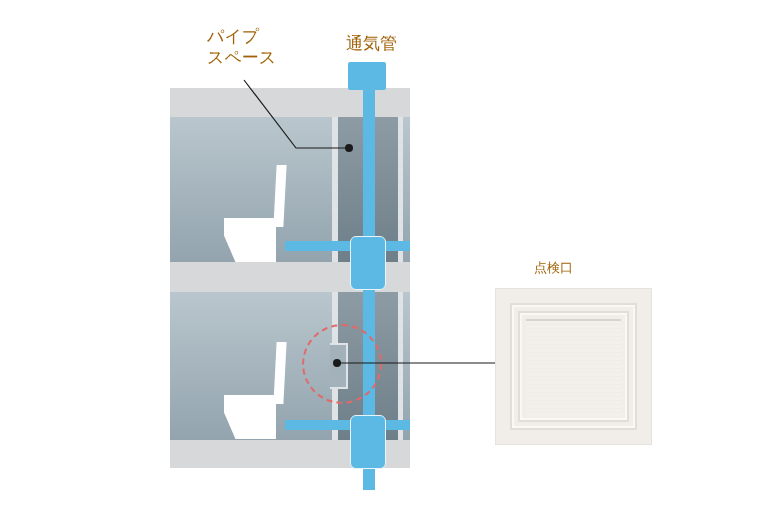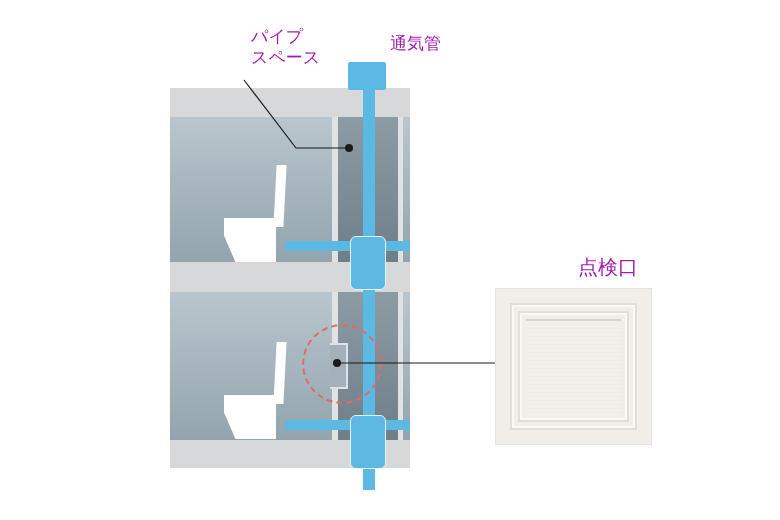--- a/index.html
+++ b/index.html
@@ -1,37 +1,37 @@
 <!DOCTYPE html>
 <html><head>
 <meta charset="utf-8">
 <style>
   html,body{margin:0;padding:0;background:#fff;}
   body{width:780px;height:520px;position:relative;overflow:hidden;font-family:"DejaVu Sans",sans-serif;}
   .abs{position:absolute;}
-  .label{position:absolute;color:#a21caf;font-size:17px;line-height:21px;white-space:pre;margin-left:44px;}
+  .label{position:absolute;color:#a16207;font-size:17px;line-height:21px;white-space:pre;}
   .band{position:absolute;background:#d7d8d9;}
   .room{position:absolute;background:linear-gradient(180deg,#b9c6cd 0%,#93a4ae 100%);}
   .shaft{position:absolute;background:linear-gradient(180deg,#8c9ba4 0%,#6f7f89 100%);}
   .wall{position:absolute;background:#dfe3e6;}
   .pipe{position:absolute;background:#5bb9e3;}
   .joint{position:absolute;background:#5bb9e3;border-radius:6px;border:1px solid #e8f4fa;}
   .toilet-tank{position:absolute;background:#fff;}
   .toilet-bowl{position:absolute;background:#fff;clip-path:polygon(0 0,100% 0,100% 100%,22% 100%,0 40%);}
   .dot{position:absolute;width:8px;height:8px;border-radius:50%;background:#1a1a1a;}
   .photo{position:absolute;background:#f1eeea;border:1px solid #e6e2dd;}
   .frame{position:absolute;border:2px solid #e2ddd6;box-shadow:inset 0 0 0 2px #faf8f5;}
 </style>
 </head>
 <body>
 
 <div class="label" style="left:207px;top:26px;">パイプ
 スペース</div>
 <div class="label" style="left:346px;top:33px;">通気管</div>
-<div class="label" style="left:534px;top:257px;font-size:20px;">点検口</div>
+<div class="label" style="left:534px;top:257px;font-size:13px;">点検口</div>
 
 <div>
   <div class="band" style="left:170px;top:88px;width:240px;height:29px;"></div>
   <div class="room" style="left:170px;top:117px;width:162px;height:145px;"></div>
   <div class="wall" style="left:332px;top:117px;width:6px;height:145px;"></div>
   <div class="shaft" style="left:338px;top:117px;width:60px;height:145px;"></div>
   <div class="wall" style="left:398px;top:117px;width:5px;height:145px;"></div>
   <div class="room" style="left:403px;top:117px;width:7px;height:145px;"></div>
 
   <div class="band" style="left:170px;top:262px;width:240px;height:30px;"></div>

